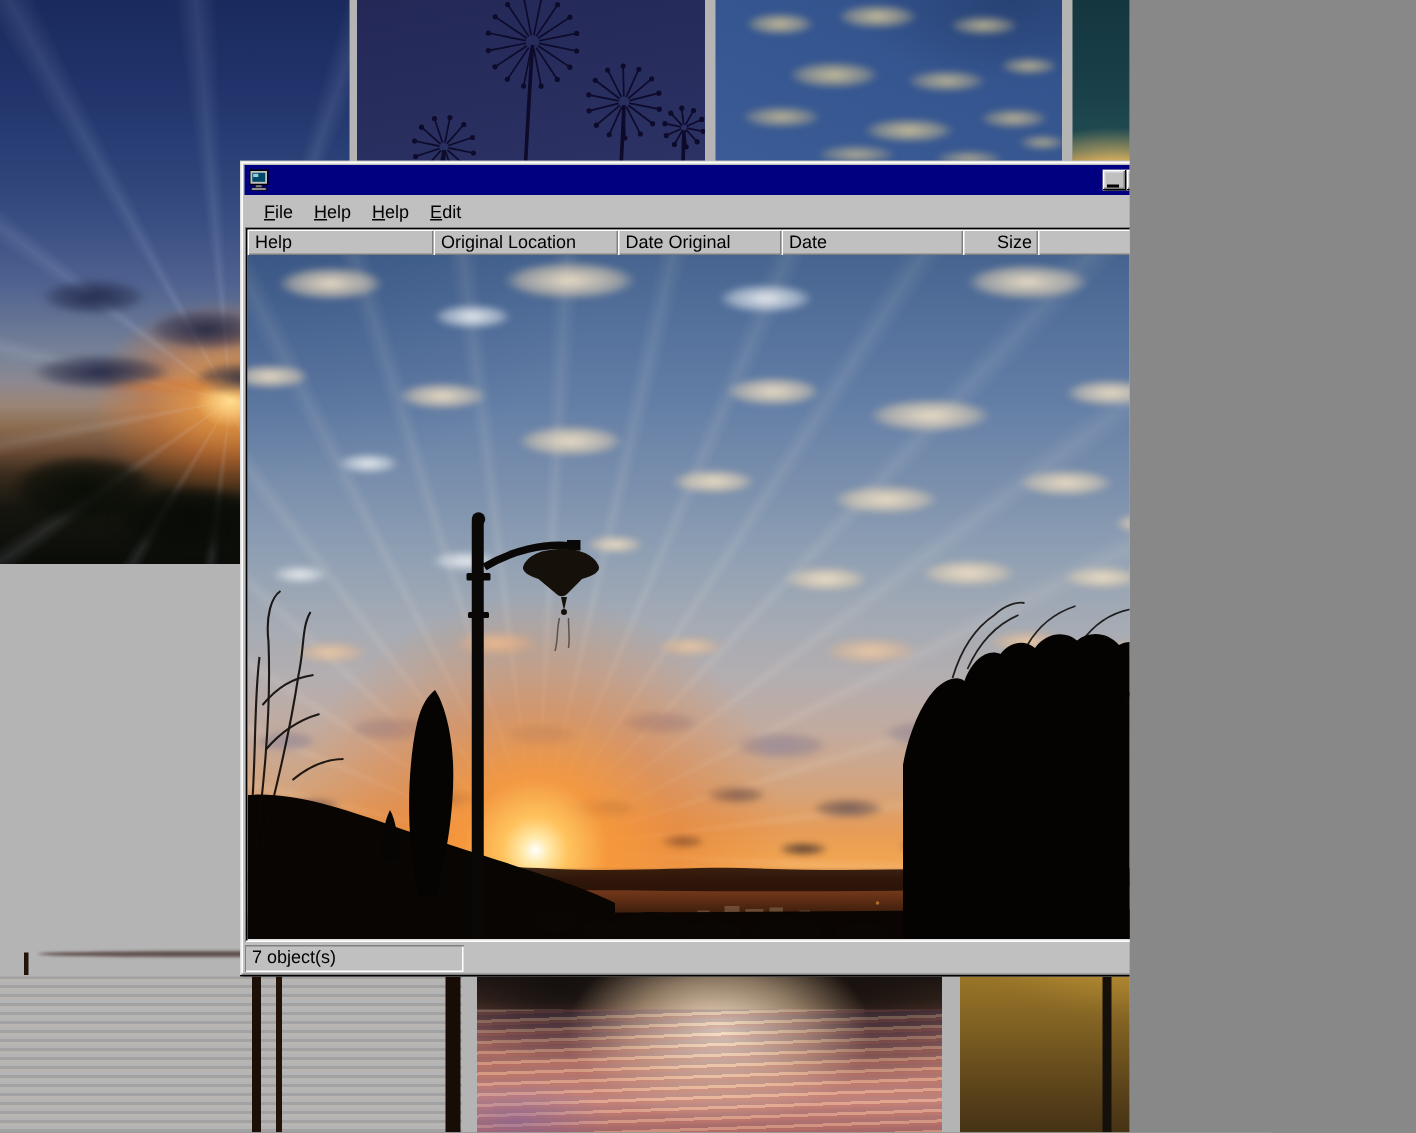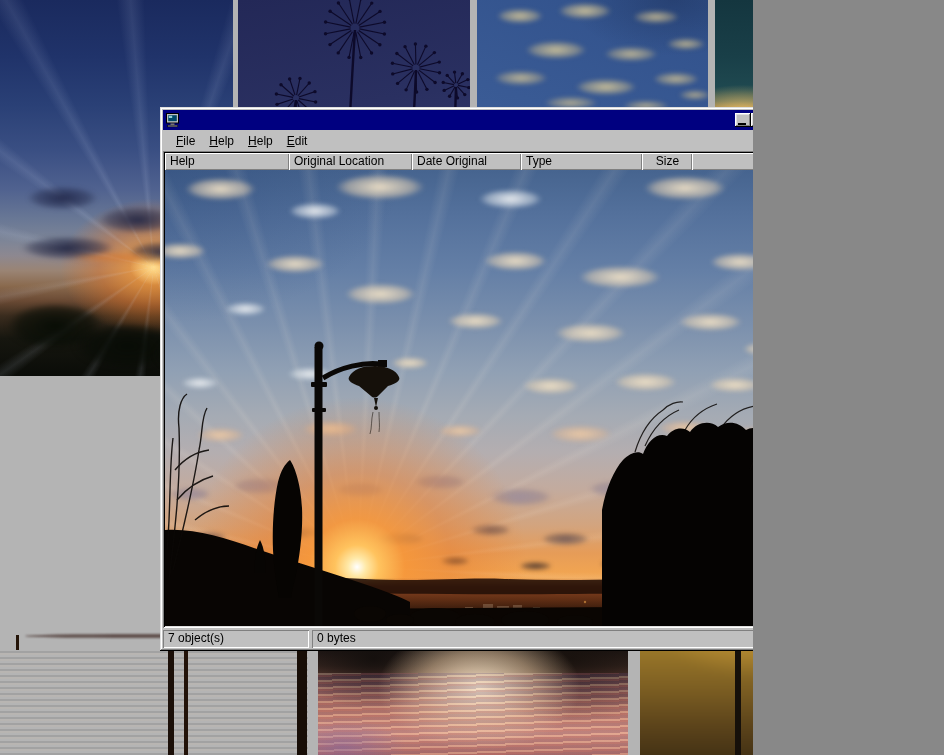--- a/index.html
+++ b/index.html
@@ -64,21 +64,21 @@
   .glyph-max{display:block;width:8px;height:7px;border:1px solid #000;border-top:2px solid #000;box-sizing:border-box;}
   .menubar{height:21px;display:flex;align-items:center;padding-left:7px;flex:0 0 auto;}
   .menu-item{display:inline-block;font-size:12px;color:#000;padding:2px 6px;margin-right:2px;}
   .menu-item::first-letter{text-decoration:underline;}
   .listview{flex:1 1 auto;background:#c0c0c0;position:relative;
     box-shadow:inset 1px 1px 0 #808080, inset -1px -1px 0 #fff, inset 2px 2px 0 #000, inset -2px -2px 0 #dfdfdf;
     padding:2px;box-sizing:border-box;display:flex;flex-direction:column;overflow:hidden;}
   .hdr{height:17px;display:flex;flex:0 0 auto;}
   .hcol{background:#c0c0c0;box-shadow:inset 1px 1px 0 #fff, inset -1px -1px 0 #808080;
     font-size:12px;color:#000;padding:1px 4px 0 5px;box-sizing:border-box;white-space:nowrap;overflow:hidden;}
-  .hcol.right{text-align:center;}
+  .hcol.right{text-align:right;}
   .hcol.fill{flex:1 1 auto;}
   .photo{flex:1 1 auto;position:relative;overflow:hidden;}
   .photo .sky{position:absolute;inset:0;background:
       radial-gradient(340px 220px at 0% 0%, rgba(38,66,116,.38), rgba(38,66,116,0) 70%),
       linear-gradient(180deg,#46648f 0%,#54719c 10%,#647fa6 22%,#7b90ad 34%,#90a0b4 44%,#a5abb4 54%,#b4aeb0 62%,#c3ab9e 70%,#d3a47e 78%,#e69c58 84%,#f0a452 88%,#f4ae5e 91%,#edb277 95%,#e0a878 100%);}
   .photo .rays{position:absolute;inset:0;opacity:.9;
       background:repeating-conic-gradient(from 178deg at 31% 87%, rgba(255,242,225,0) 0deg 3.5deg, rgba(255,242,225,.10) 5deg, rgba(255,242,225,0) 6.5deg 10deg);}
   .photo .sun{position:absolute;inset:0;background:
       radial-gradient(circle at 192px 397px, #fff 0, #ffe9a8 9px, #ffc35e 22px, rgba(247,150,56,.85) 48px, rgba(233,125,44,.45) 95px, rgba(222,110,40,0) 170px);}
   .photo .cloud{position:absolute;border-radius:50%;filter:blur(2px);}
@@ -291,21 +291,21 @@
       <span class="menu-item">File</span>
       <span class="menu-item">Help</span>
       <span class="menu-item">Help</span>
       <span class="menu-item">Edit</span>
     </div>
     <div class="listview">
       <div class="hdr">
         <div class="hcol" style="width:124px">Help</div>
         <div class="hcol" style="width:123px">Original Location</div>
         <div class="hcol" style="width:109px">Date Original</div>
-        <div class="hcol" style="width:121px">Type</div>
+        <div class="hcol" style="width:121px">Date</div>
         <div class="hcol right" style="width:50px">Size</div>
         <div class="hcol fill"></div>
       </div>
       <div class="photo">
         <div class="sky"></div>
         <div class="rays"></div>
         <div id="clouds">
             <div class="cloud" style="left: 7.5px; top: 4px; width: 95px; height: 30px; background: radial-gradient(closest-side, rgba(240, 225, 198, 0.95) 0%, rgba(228, 208, 178, 0.5) 55%, rgba(0, 0, 0, 0) 75%);"></div>
             <div class="cloud" style="left: 155px; top: 0px; width: 120px; height: 34px; background: radial-gradient(closest-side, rgba(240, 225, 198, 0.95) 0%, rgba(228, 208, 178, 0.5) 55%, rgba(0, 0, 0, 0) 75%);"></div>
             <div class="cloud" style="left: 302.5px; top: 16px; width: 85px; height: 26px; background: radial-gradient(closest-side, rgba(238, 240, 242, 0.95) 0%, rgba(215, 222, 228, 0.5) 55%, rgba(0, 0, 0, 0) 75%);"></div>
@@ -421,17 +421,16 @@
             <path d="M184,207 C188,199 198,196 210,196 C222,196 231,200 234,207 C236,211 230,214 223,216 L213,226 C211,228 208,228 206,226 L194,216 C188,214 182,211 184,207 Z" fill="#15100a"></path>
             <path d="M209,228 L213,228 L211,237 Z" fill="#15100a"></path>
             <circle cx="211" cy="238" r="2" fill="#15100a"></circle>
             <path d="M208,242 C206,250 207,258 205,264 M214,242 C214,250 215,256 214,262" stroke="#15100a" stroke-width="1" fill="none" opacity=".55"></path>
           </g>
         </svg>
       </div>
     </div>
     <div class="statusbar">
       <div class="spanel p1">7 object(s)</div>
-      <div class="spanel p2">0 bytes</div>
       <div class="grip"></div>
     </div>
   </div>
 </div>
 
 </body></html>

